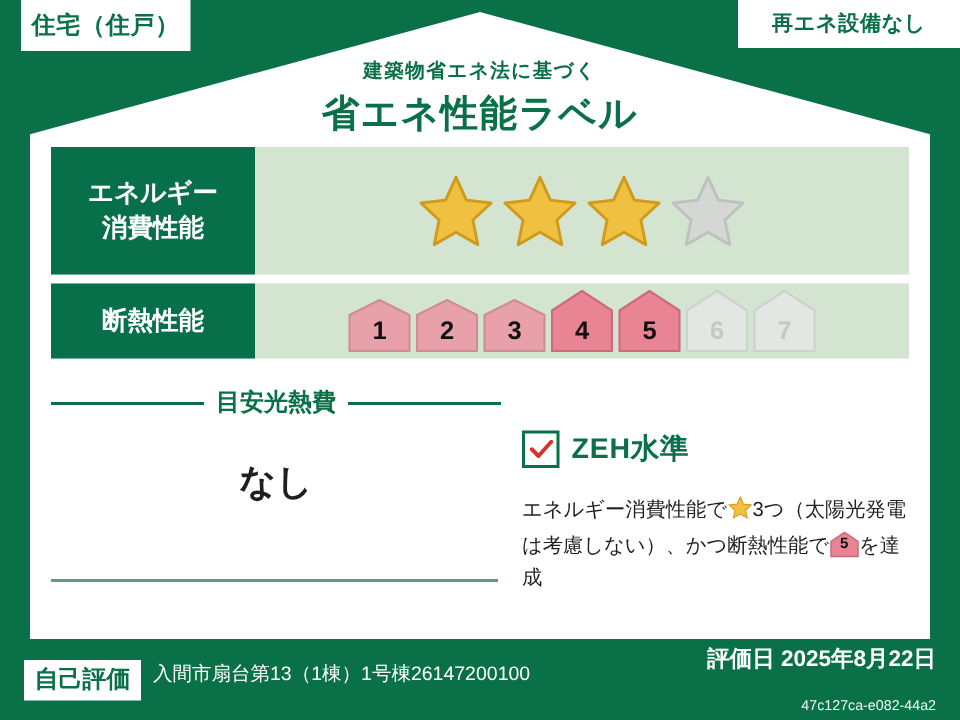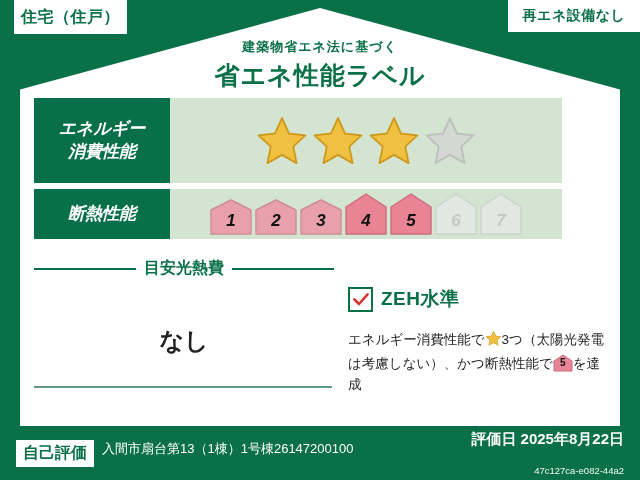--- a/index.html
+++ b/index.html
@@ -12,39 +12,39 @@
   .label-root{position:absolute;inset:0;width:640px;height:480px;}
 
   
   .badge{
     position:absolute;background:#ffffff;color:#0a7048;
     font-weight:bold;display:flex;align-items:center;justify-content:center;
     letter-spacing:.5px;
     margin-left:14px;
   }
   #badge-left{left:0;top:0;width:113px;height:34px;font-size:16px;}
-  #badge-right{right:0;top:0;width:132px;height:32px;font-size:14px;}
+  #badge-right{right:0;top:0;width:148px;height:32px;font-size:14px;}
 
   
   .house-shape{
     position:absolute;left:20px;top:8px;width:600px;height:418px;
     background:#ffffff;
     clip-path:polygon(0% 19.5%, 50% 0%, 100% 19.5%, 100% 100%, 0% 100%);
   }
 
   
   .title-wrap{
     position:absolute;left:0;right:0;top:38px;text-align:center;color:#0a7048;
   }
   .title-sub{font-size:13px;font-weight:bold;letter-spacing:1px;margin-bottom:3px;}
   .title-main{font-size:25px;font-weight:bold;letter-spacing:1px;}
 
   
   .content{
-    position:absolute;left:34px;top:98px;width:528px;font-style:italic;
+    position:absolute;left:34px;top:98px;width:572px;
   }
 
   
   .perf-row{display:flex;align-items:stretch;background:#d3e5d0;margin-bottom:6px;}
   .perf-row .row-label{
     background:#07704a;color:#ffffff;font-weight:bold;
     display:flex;flex-direction:column;align-items:center;justify-content:center;
     text-align:center;line-height:1.35;flex:0 0 136px;
   }
   #row-energy{height:85px;}
@@ -70,21 +70,21 @@
   
   .lower{position:absolute;left:34px;top:258px;width:572px;display:flex;}
   .lower-left{width:300px;position:relative;}
   .lower-right{flex:1;padding-left:14px;padding-top:28px;}
 
   .cost-head{display:flex;align-items:center;gap:8px;color:#0a7048;}
   .cost-head .hl{flex:1;height:2px;background:#0a7048;}
   .cost-head .cost-title{font-size:16px;font-weight:bold;white-space:nowrap;}
   .cost-value{
     text-align:center;font-size:24px;font-weight:bold;color:#1f1f1f;
-    margin-top:46px;
+    margin-top:26px;
   }
   .cost-rule{
     position:absolute;left:0;top:128px;width:298px;height:2px;background:#5f9b82;
   }
 
   
   .zeh-title{display:flex;align-items:center;gap:8px;}
   .zeh-check{
     width:21px;height:21px;border:2px solid #0a7048;background:#fff;
     display:flex;align-items:center;justify-content:center;flex:0 0 auto;

